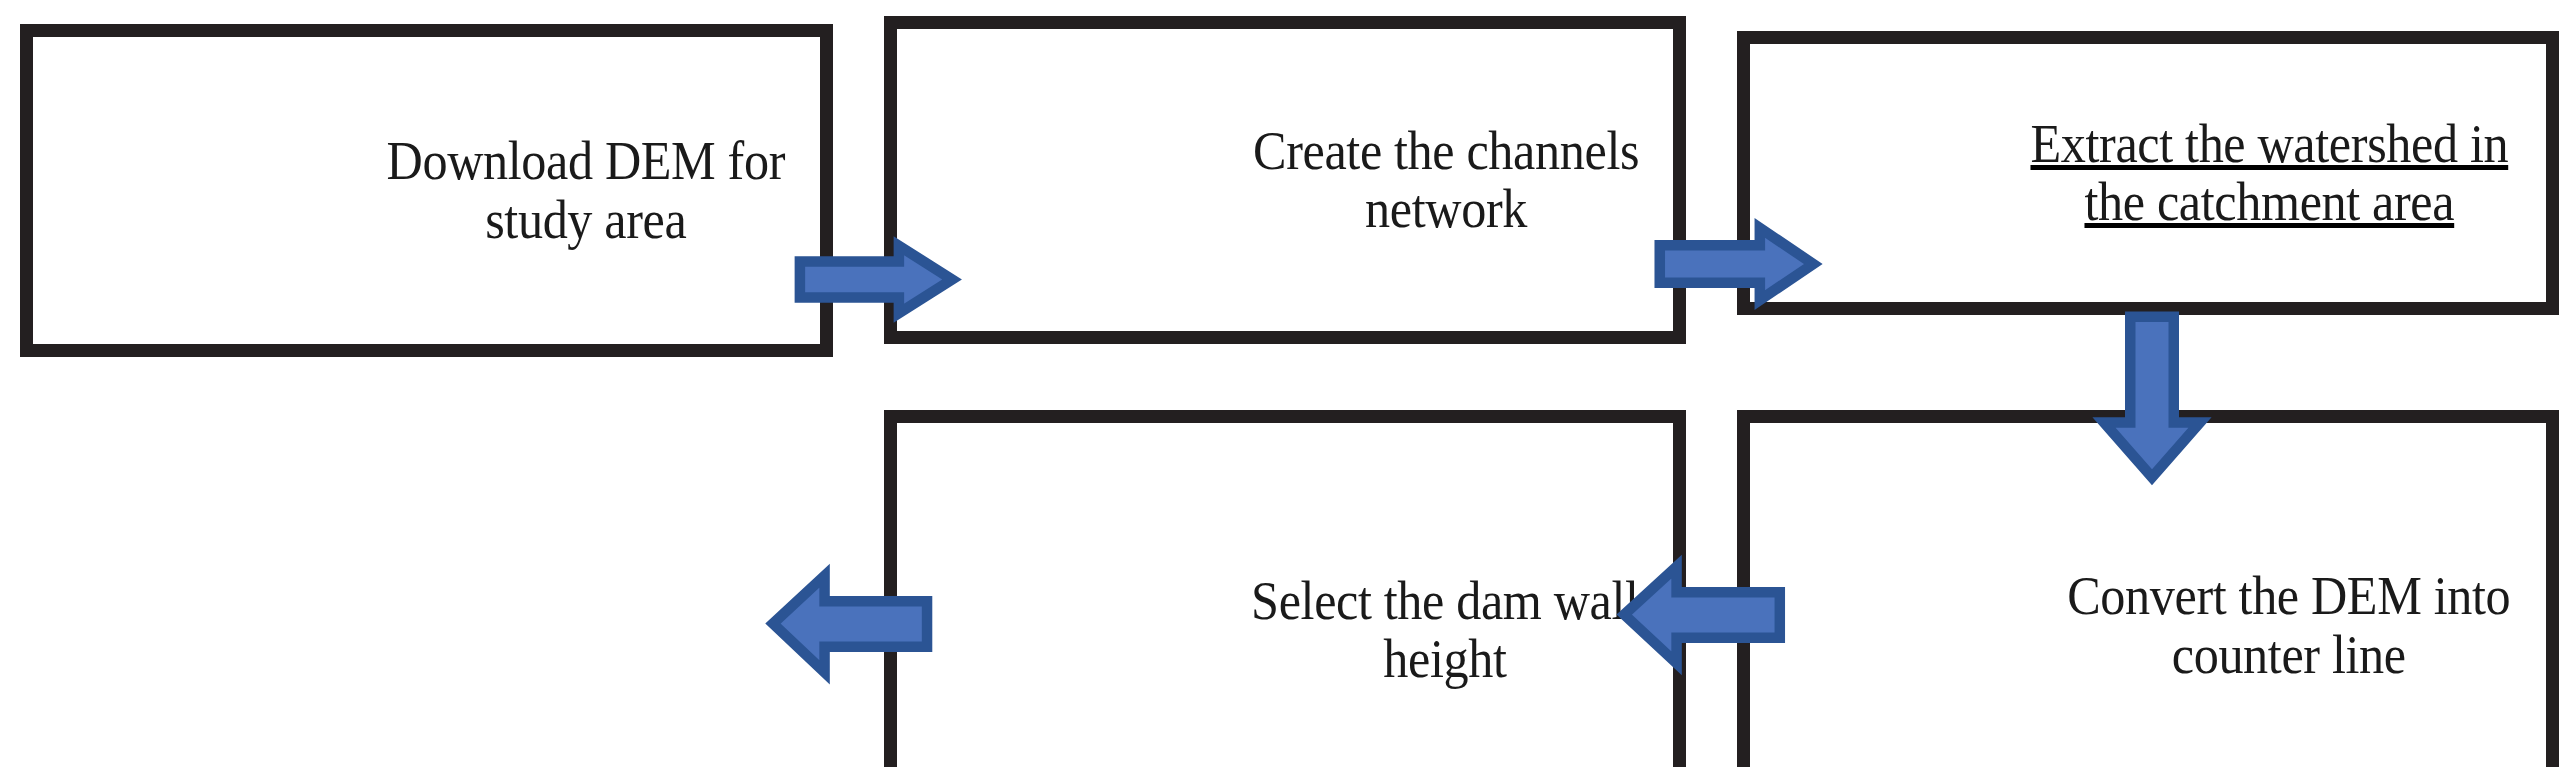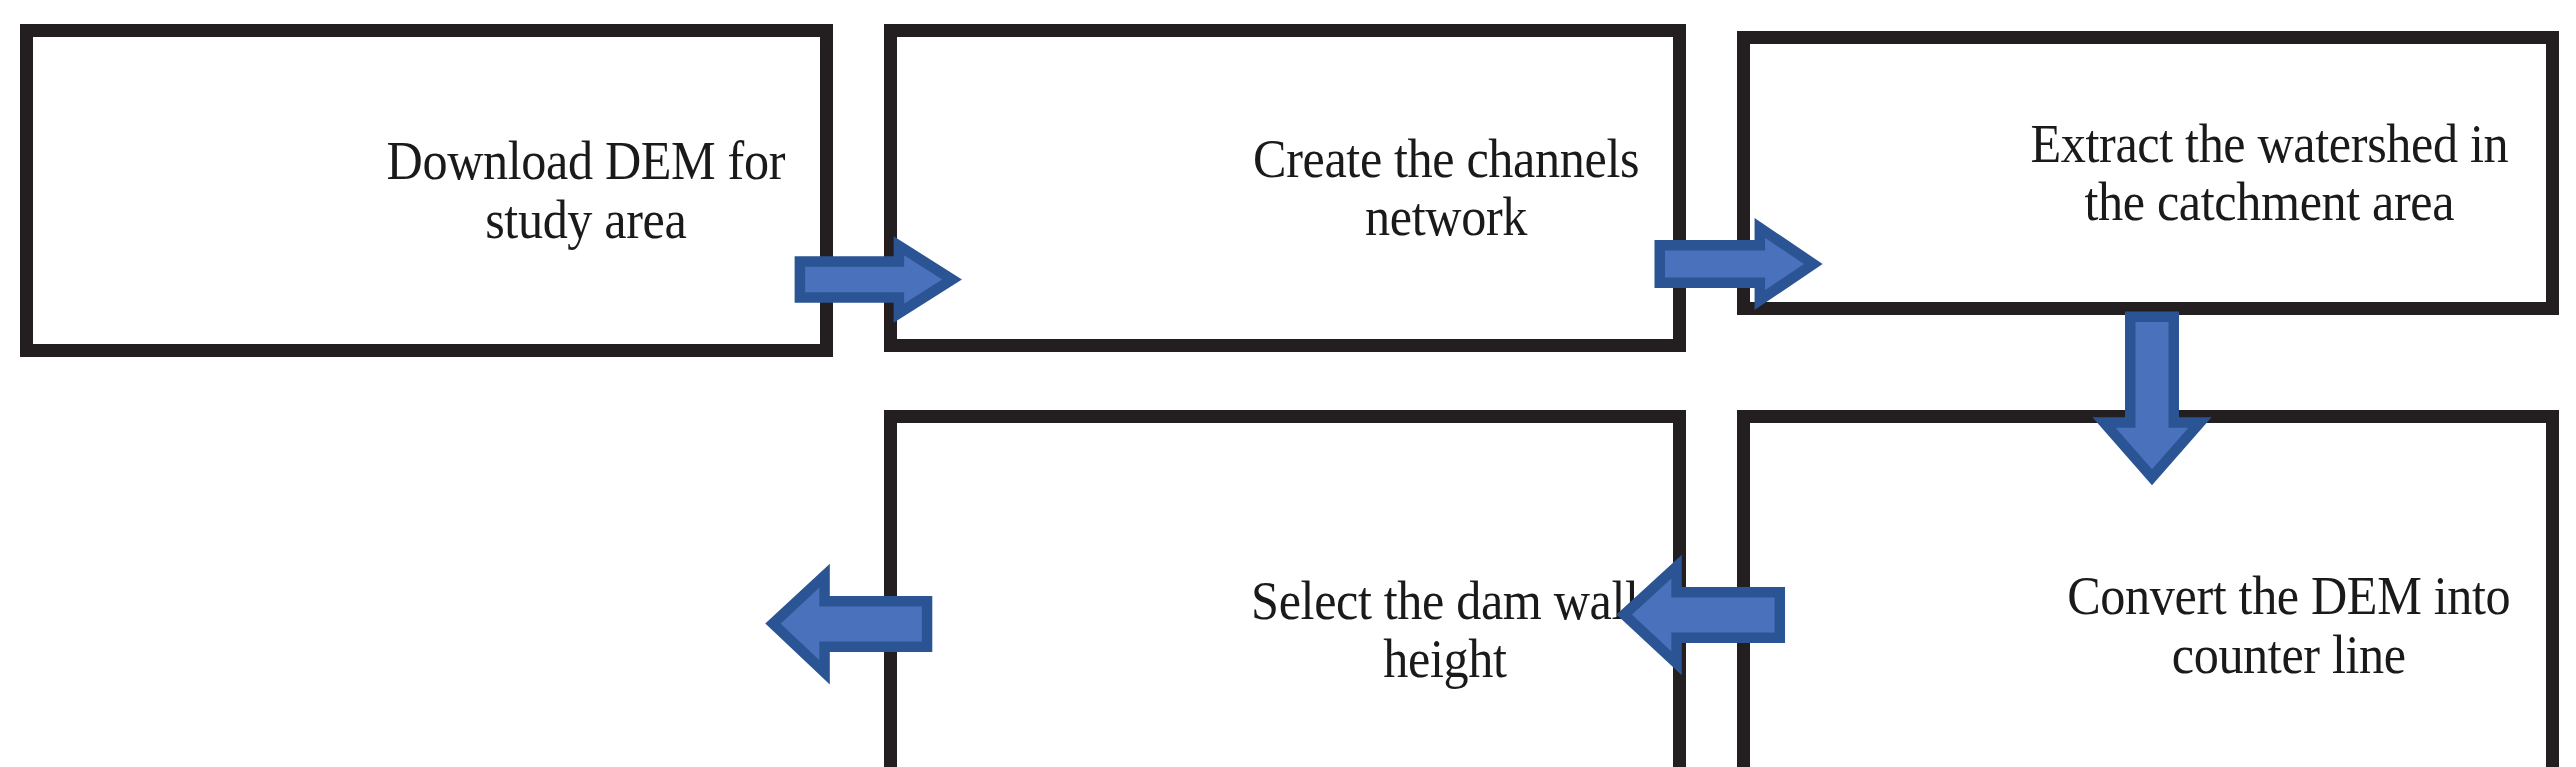--- a/index.html
+++ b/index.html
@@ -29,22 +29,22 @@
     font-family: "Liberation Serif", "DejaVu Serif", serif;
     font-size: 53px;
     line-height: 1.08;
     color: #1a1a1a;
     letter-spacing: -0.4px;
     padding: 0 19.5px;
     white-space: pre-line;
     transform: scaleX(0.93);
   }
   .node-1 { left: 19.5px;   top: 24px;  width: 813px; height: 333px; }
-  .node-2 { left: 884px; top: 24px;  width: 802px; height: 328px; }
-  .node-3 { left: 1737px; top: 31px;  width: 822px; height: 284px; }
+  .node-2 { left: 884px; top: 16px;  width: 802px; height: 328px; }
+  .node-3 { left: 1737px; top: 31px;  width: 822px; height: 284px; text-decoration: underline; }
   .node-4 { left: 28.6px;   top: 410px; width: 804px; height: 343px; }
   .node-5 { left: 884px; top: 410px; width: 802px; height: 440px; }
   .node-6 { left: 1737px; top: 410px; width: 822px; height: 431px; }
 
   .node-1 .node-label,
   .node-2 .node-label,
   .node-3 .node-label,
   .node-6 .node-label { font-size: 54px; }
   .node-4 .node-label { font-size: 53px; line-height: 1.22; }
   .node-5 .node-label { font-size: 54px; }

